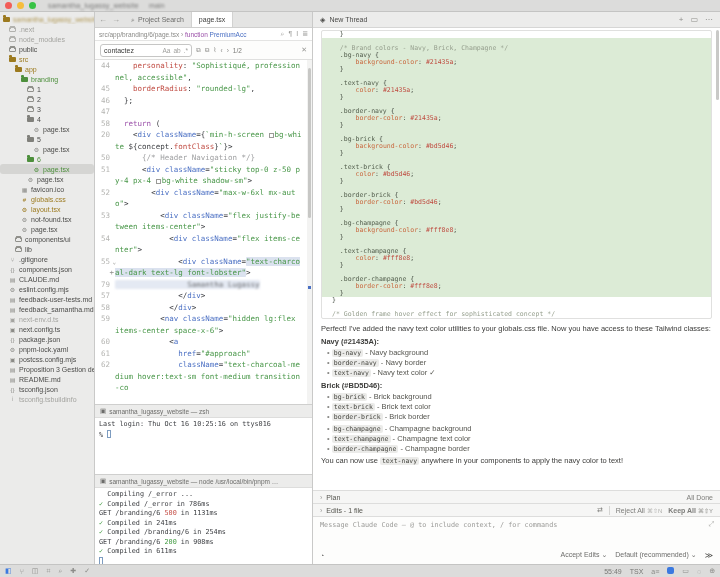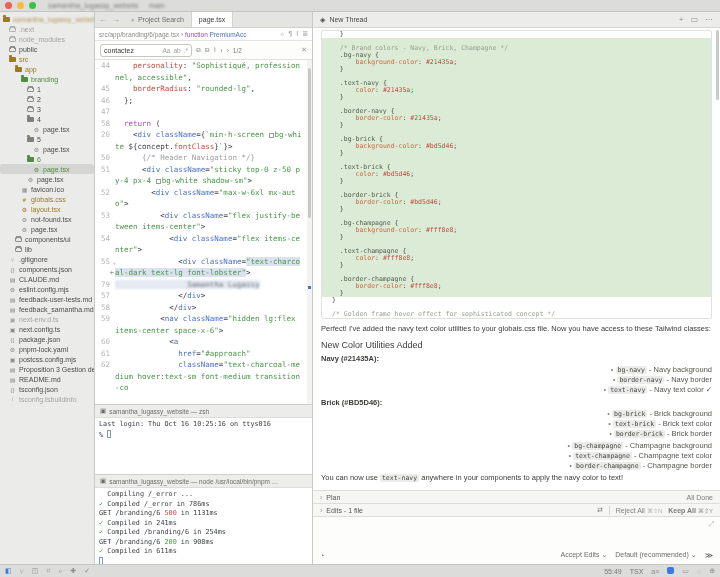--- a/index.html
+++ b/index.html
@@ -89,21 +89,21 @@
   .diff { font-family:"DejaVu Sans Mono", monospace; font-size:6.5px; line-height:7px;
     border:1px solid #e0e0df; border-radius:2px; overflow:hidden; background:#fff; }
   .d-line { white-space:pre; padding-left:10px; }
   .d-line.add { background:#dcebd6; }
   .c-sel { color:#55604f; } .c-val { color:#bf4a3f; }
   .diff .c-cmt { color:#97a08f; } .diff .c-pl { color:#4a5248; } .diff .c-prop { color:#c96b42; }
   .chat { font-size:7.5px; color:#3c3c3a; line-height:10px; margin-top:5px; }
   .chat h3 { font-size:9px; font-weight:400; color:#3c3c3a; margin:6px 0 4px; }
   .chat .bold-head { font-weight:bold; font-size:7.5px; margin-top:3px; }
   .chat ul { list-style:none; margin:1px 0 2px 6px; }
-  .chat li { line-height:10px; color:#55554f;text-align:right; }
+  .chat li { line-height:10px; color:#55554f; }
   .chat li::before { content:"• "; color:#8a8a87; }
   .chip { font-family:"DejaVu Sans Mono", monospace; font-size:6.5px; background:#ebebe9;
     border-radius:2px; padding:0 2px; color:#45453f; }
   .rp-row { height:13px; border-top:1px solid #dddddc; background:#f6f6f5; display:flex;
     align-items:center; font-size:7px; color:#55554f; padding:0 7px; gap:4px; }
   .rp-row .chev { color:#9b9b98; }
   .rp-row .right-side { margin-left:auto; display:flex; align-items:center; gap:6px; color:#7d7d7a; }
   .kbd { color:#b0b0ad; font-size:6px; }
   .vr { width:1px; height:9px; background:#d5d5d3; }
   .msg-box { height:30px; border-top:1px solid #dddddc; background:#fdfdfc; position:relative;
@@ -489,21 +489,20 @@
           <div class="d-line add">&nbsp;</div>
           <div class="d-line add"><span class="c-sel">  .border-champagne</span><span class="c-pl"> {</span></div>
           <div class="d-line add"><span class="c-pl">      </span><span class="c-prop">border-color</span><span class="c-pl">: </span><span class="c-val">#fff8e8</span><span class="c-pl">;</span></div>
           <div class="d-line add"><span class="c-pl">  }</span></div>
           <div class="d-line ctx"><span class="c-pl">}</span></div>
           <div class="d-line ctx">&nbsp;</div>
           <div class="d-line ctx"><span class="c-cmt">/* Golden frame hover effect for sophisticated concept */</span></div>
         </div>
       <div class="chat">
         <div>Perfect! I've added the navy text color utilities to your globals.css file. Now you have access to these Tailwind classes:</div>
-        <h3>New Color Utilities Added</h3>
         <div id="groups">
             <div class="bold-head">Navy (#21435A):</div>
             <ul>
               <li><span class="chip">bg-navy</span> - Navy background</li>
               <li><span class="chip">border-navy</span> - Navy border</li>
               <li><span class="chip">text-navy</span> - Navy text color ✓</li>
             </ul>
             <div class="bold-head">Brick (#BD5D46):</div>
             <ul>
               <li><span class="chip">bg-brick</span> - Brick background</li>
@@ -534,20 +533,21 @@
       <span class="chev">›</span>
       <span>Edits - 1 file</span>
       <span class="right-side">
         <span>⇄</span>
         <span class="vr"></span>
         <span><span>Reject All</span> <span class="kbd">⌘⇧N</span></span>
         <span style="font-weight:bold"><span>Keep All</span> <span class="kbd">⌘⇧Y</span></span>
       </span>
     </div>
     <div class="msg-box">
+      <span>Message Claude Code — @ to include context, / for commands</span>
       <span class="msg-expand">⤢</span>
     </div>
     <div class="rp-controls">
       <span>◔</span>
       <span class="spacer"></span>
       <span><span>Accept Edits</span> ⌄</span>
       <span><span>Default (recommended)</span> ⌄</span>
       <span class="send">≫</span>
     </div>
   </div>

